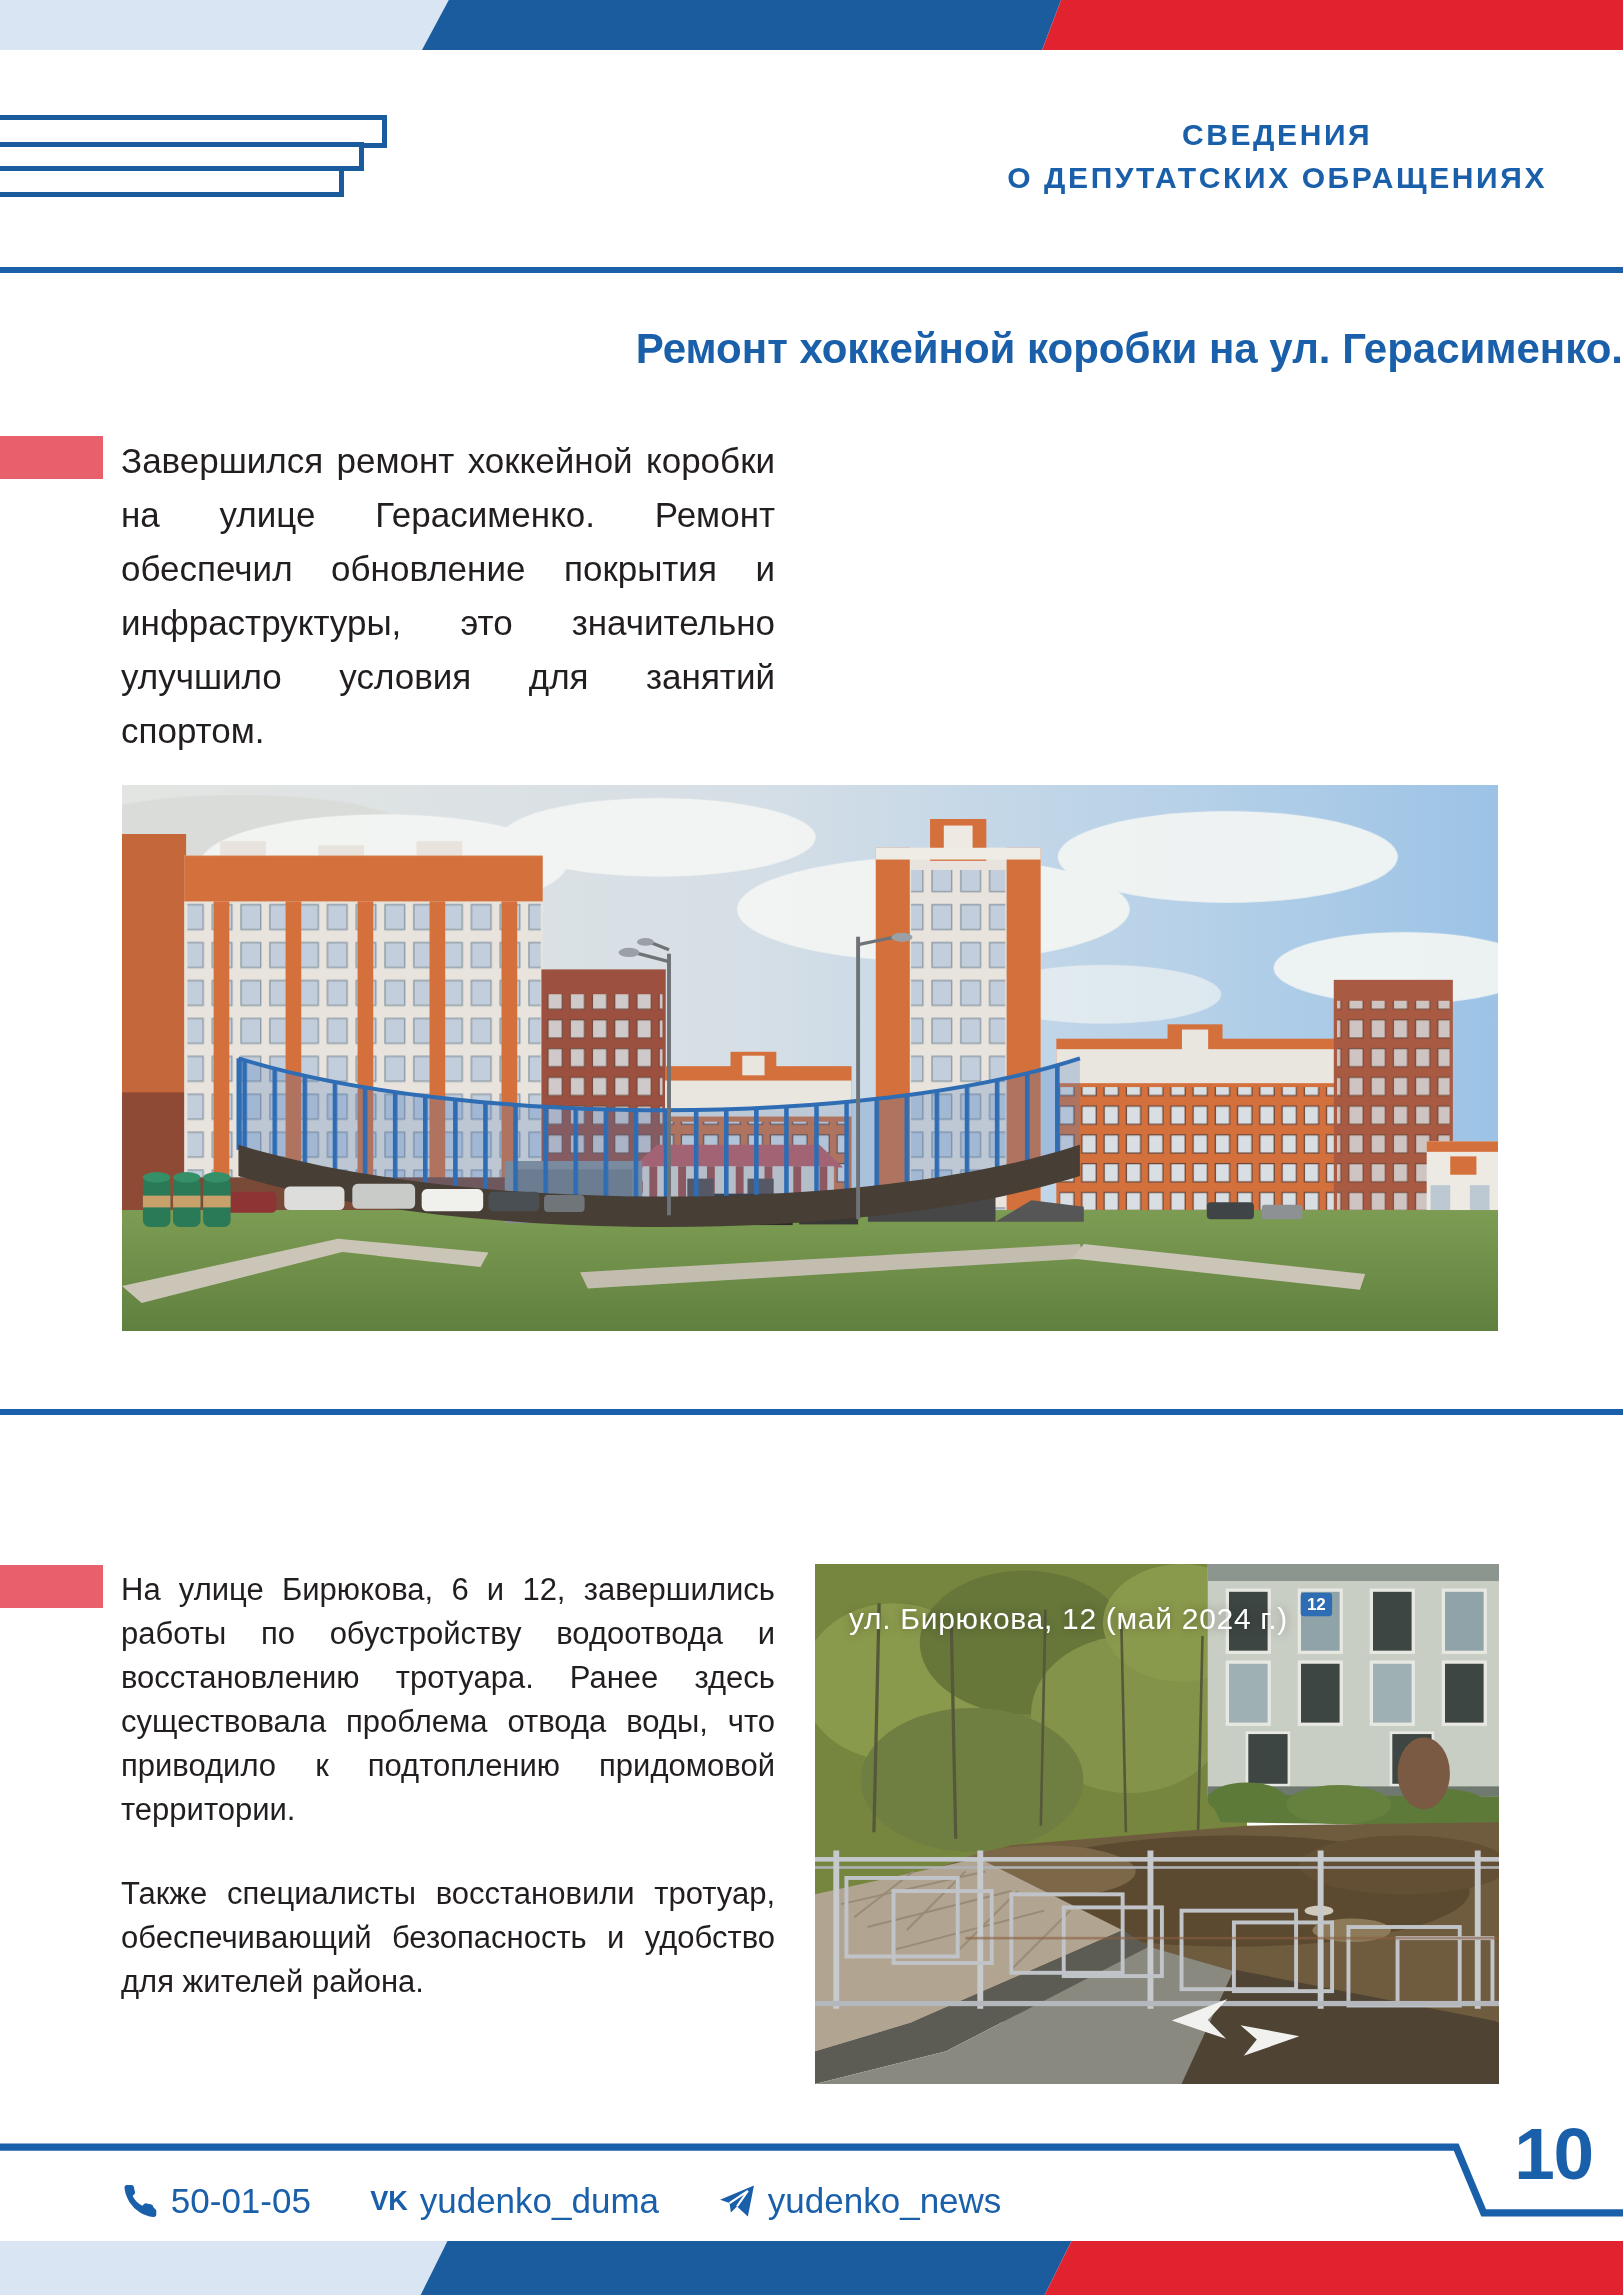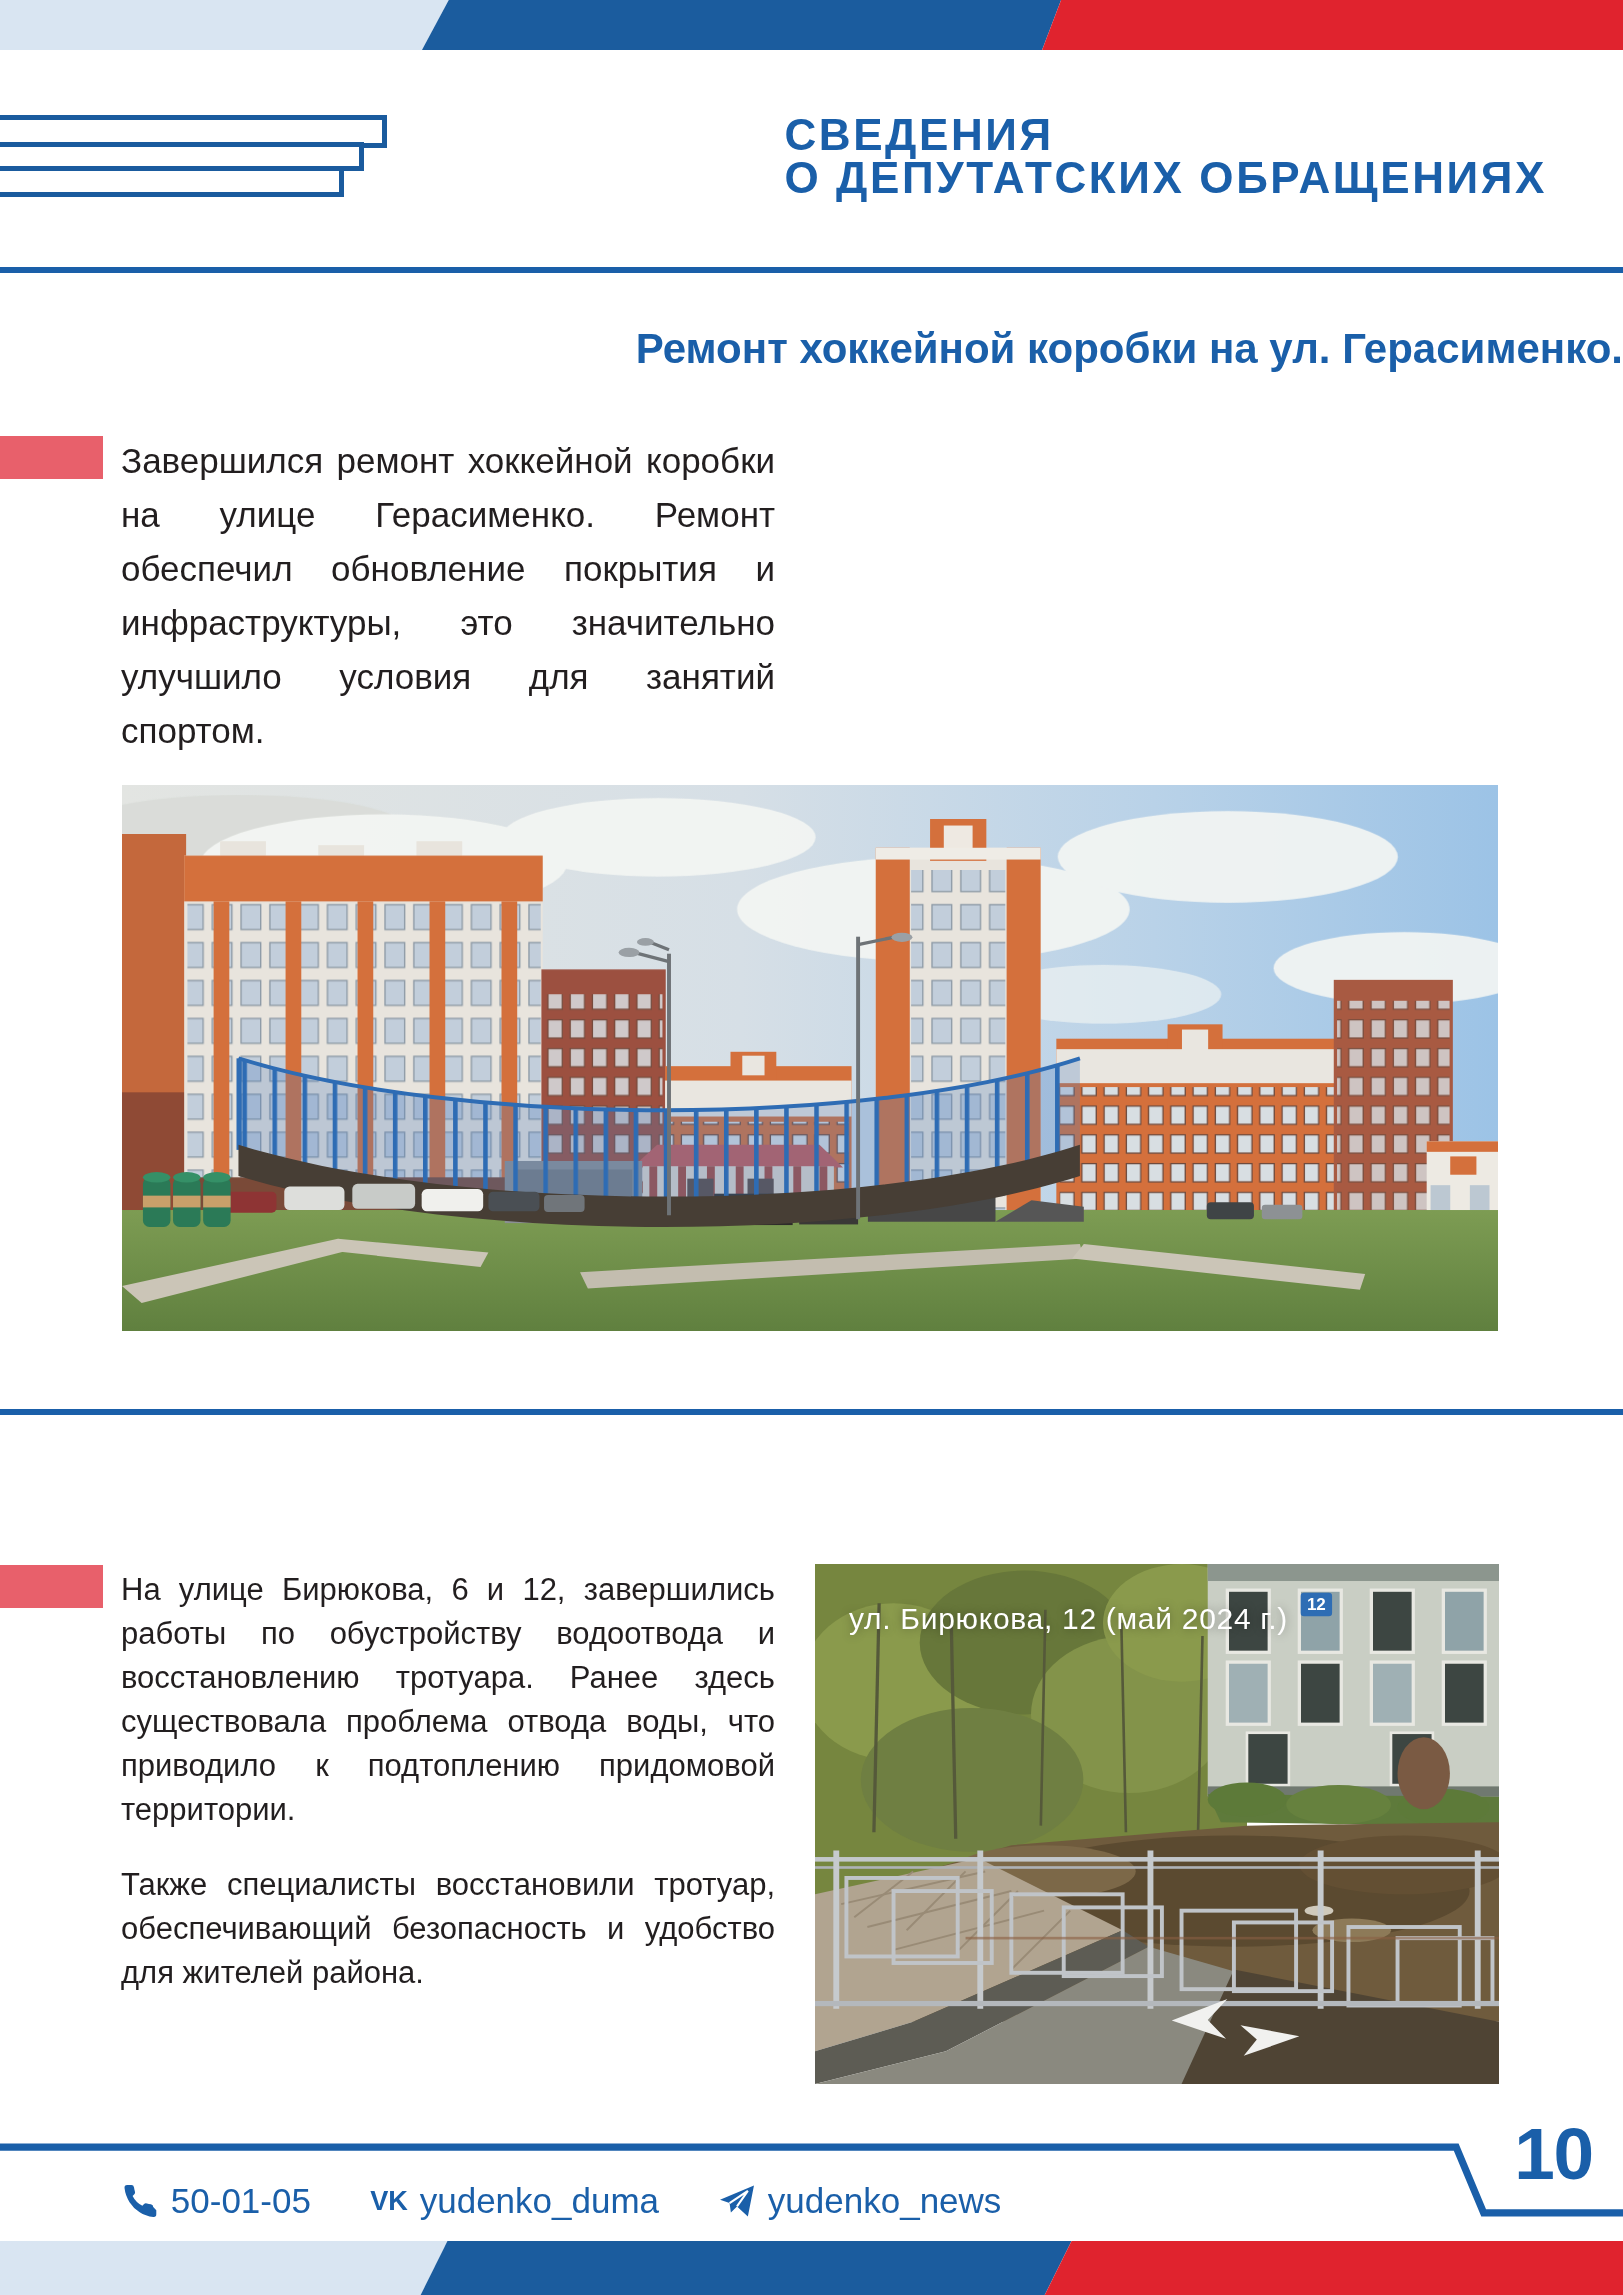--- a/index.html
+++ b/index.html
@@ -9,42 +9,42 @@
   .abs{position:absolute;}
   
   .flag-bar{left:0;width:1623px;height:50px;top:0;}
   .bottom-bar{left:0;width:1623px;height:54px;top:2241px;}
   
   .logo-bar{position:absolute;background:#fff;border:5.9px solid #1a5b9e;box-sizing:border-box;}
   .logo-b1{left:-13px;top:115px;width:400px;height:33px;z-index:1;}
   .logo-b2{left:-13px;top:142px;width:377px;height:29.4px;z-index:2;}
   .logo-b3{left:-13px;top:166px;width:357px;height:31px;z-index:3;}
   
-  .header-title{right:76px;top:113px;text-align:left;color:#1a5fa9;
-      font-size:44px;line-height:43px;font-weight:bold;letter-spacing:2.6px;}
+  .header-title{right:76px;top:113px;text-align:center;color:#1a5fa9;
+      font-size:30px;line-height:43px;font-weight:bold;letter-spacing:2.6px;}
   .divider{left:0;width:1623px;height:5.9px;background:#1a5fa9;}
   .div-top{top:267px;}
   .div-mid{top:1409px;}
   
   .section-title{left:0;width:1623px;text-align:right;color:#1a5fa9;
       font-weight:bold;font-size:42px;box-sizing:border-box;letter-spacing:0;}
   .title-1{top:325px;padding-left:386px;}
   .title-2{top:1462px;padding-left:288px;}
   
   .accent{left:0;width:103px;height:43px;background:#e8606b;}
   .accent-1{top:436px;}
   .accent-2{top:1565px;}
   
   .cols{top:434px;left:121px;width:1377px;display:flex;gap:62px;align-items:flex-start;}
   .col-a{width:654px;}
   .col-b{width:684px;}
   .body-1{font-size:35px;line-height:54px;text-align:justify;margin:0;color:#221e1f;}
   .s2-text{top:1568px;left:121px;width:654px;}
   .body-2{font-size:31px;line-height:44px;text-align:justify;margin:0;color:#221e1f;}
-  .body-2 + .body-2{margin-top:31px;}
+  .body-2 + .body-2{margin-top:40px;}
   
   .photo1{top:785px;left:122px;width:1376px;height:546px;overflow:hidden;}
   .photo2{top:1564px;left:815px;width:684px;height:520px;overflow:hidden;}
   .photo-caption{position:absolute;left:34px;top:38px;color:#ffffff;font-size:30px;
       letter-spacing:0.7px;text-shadow:0 0 9.2px rgba(0,0,0,.35);}
   
   .ribbon{top:2140px;left:0;width:1623px;height:82px;}
   .page-num{top:2112px;left:1485px;width:137px;text-align:center;color:#1a5fa9;
       font-size:73px;font-weight:bold;letter-spacing:-1.3px;}
   .contacts{top:2171px;left:121px;width:1348px;height:59px;display:flex;

